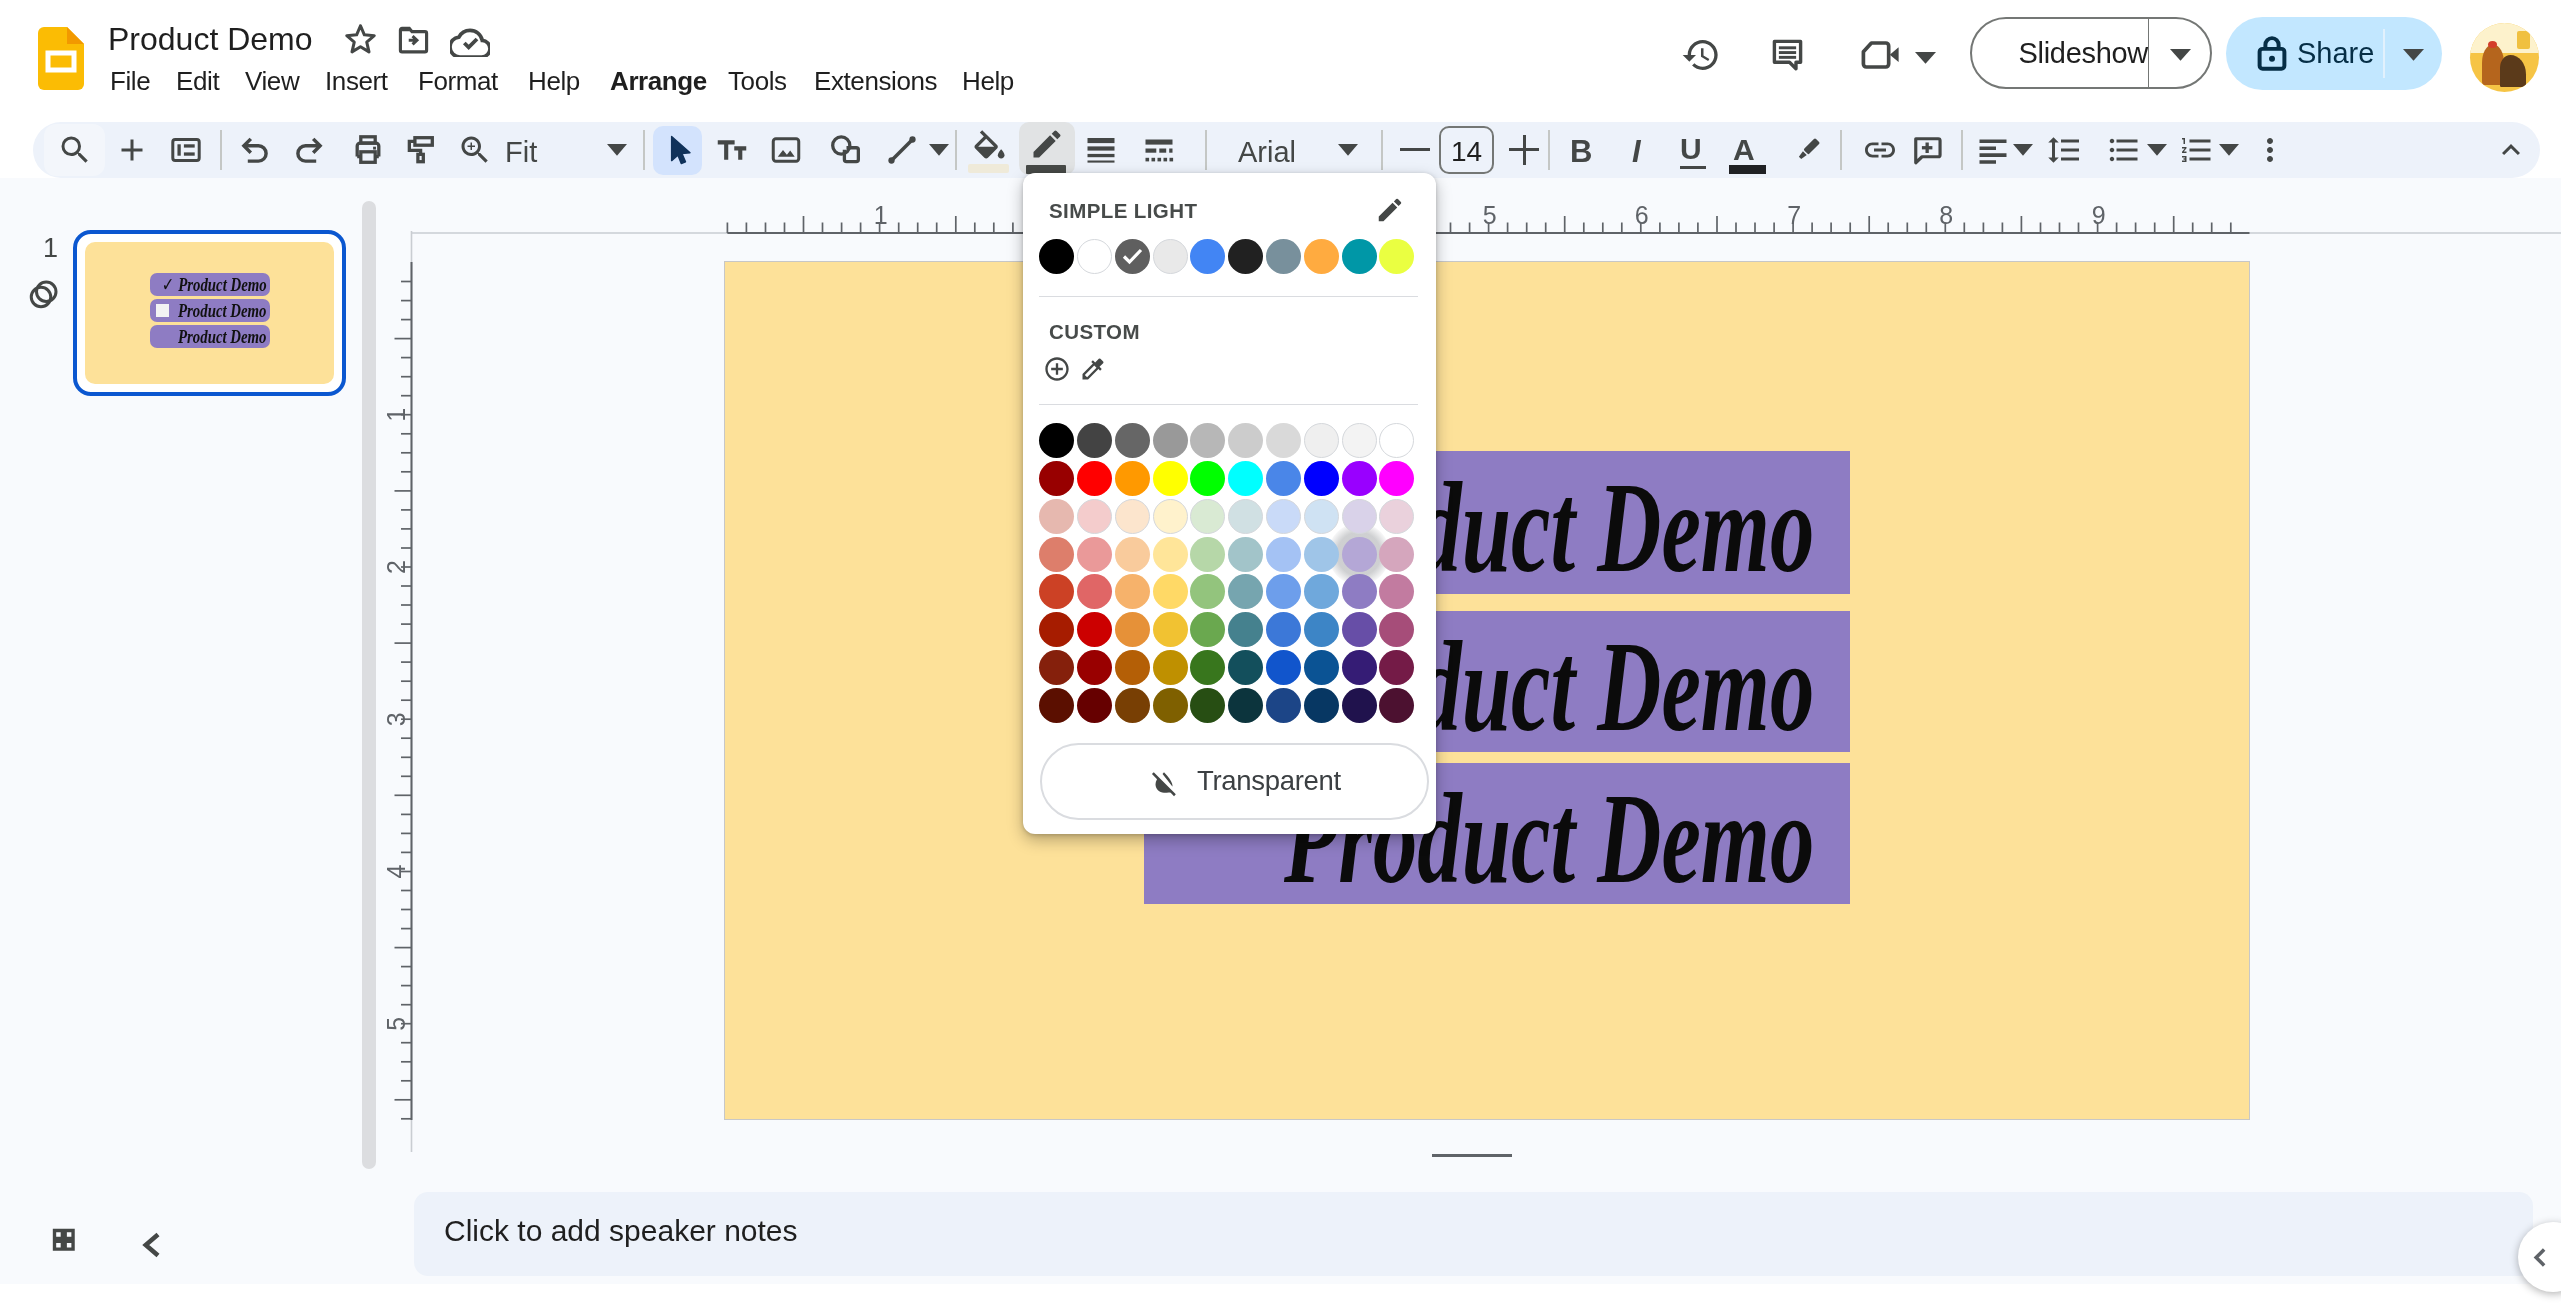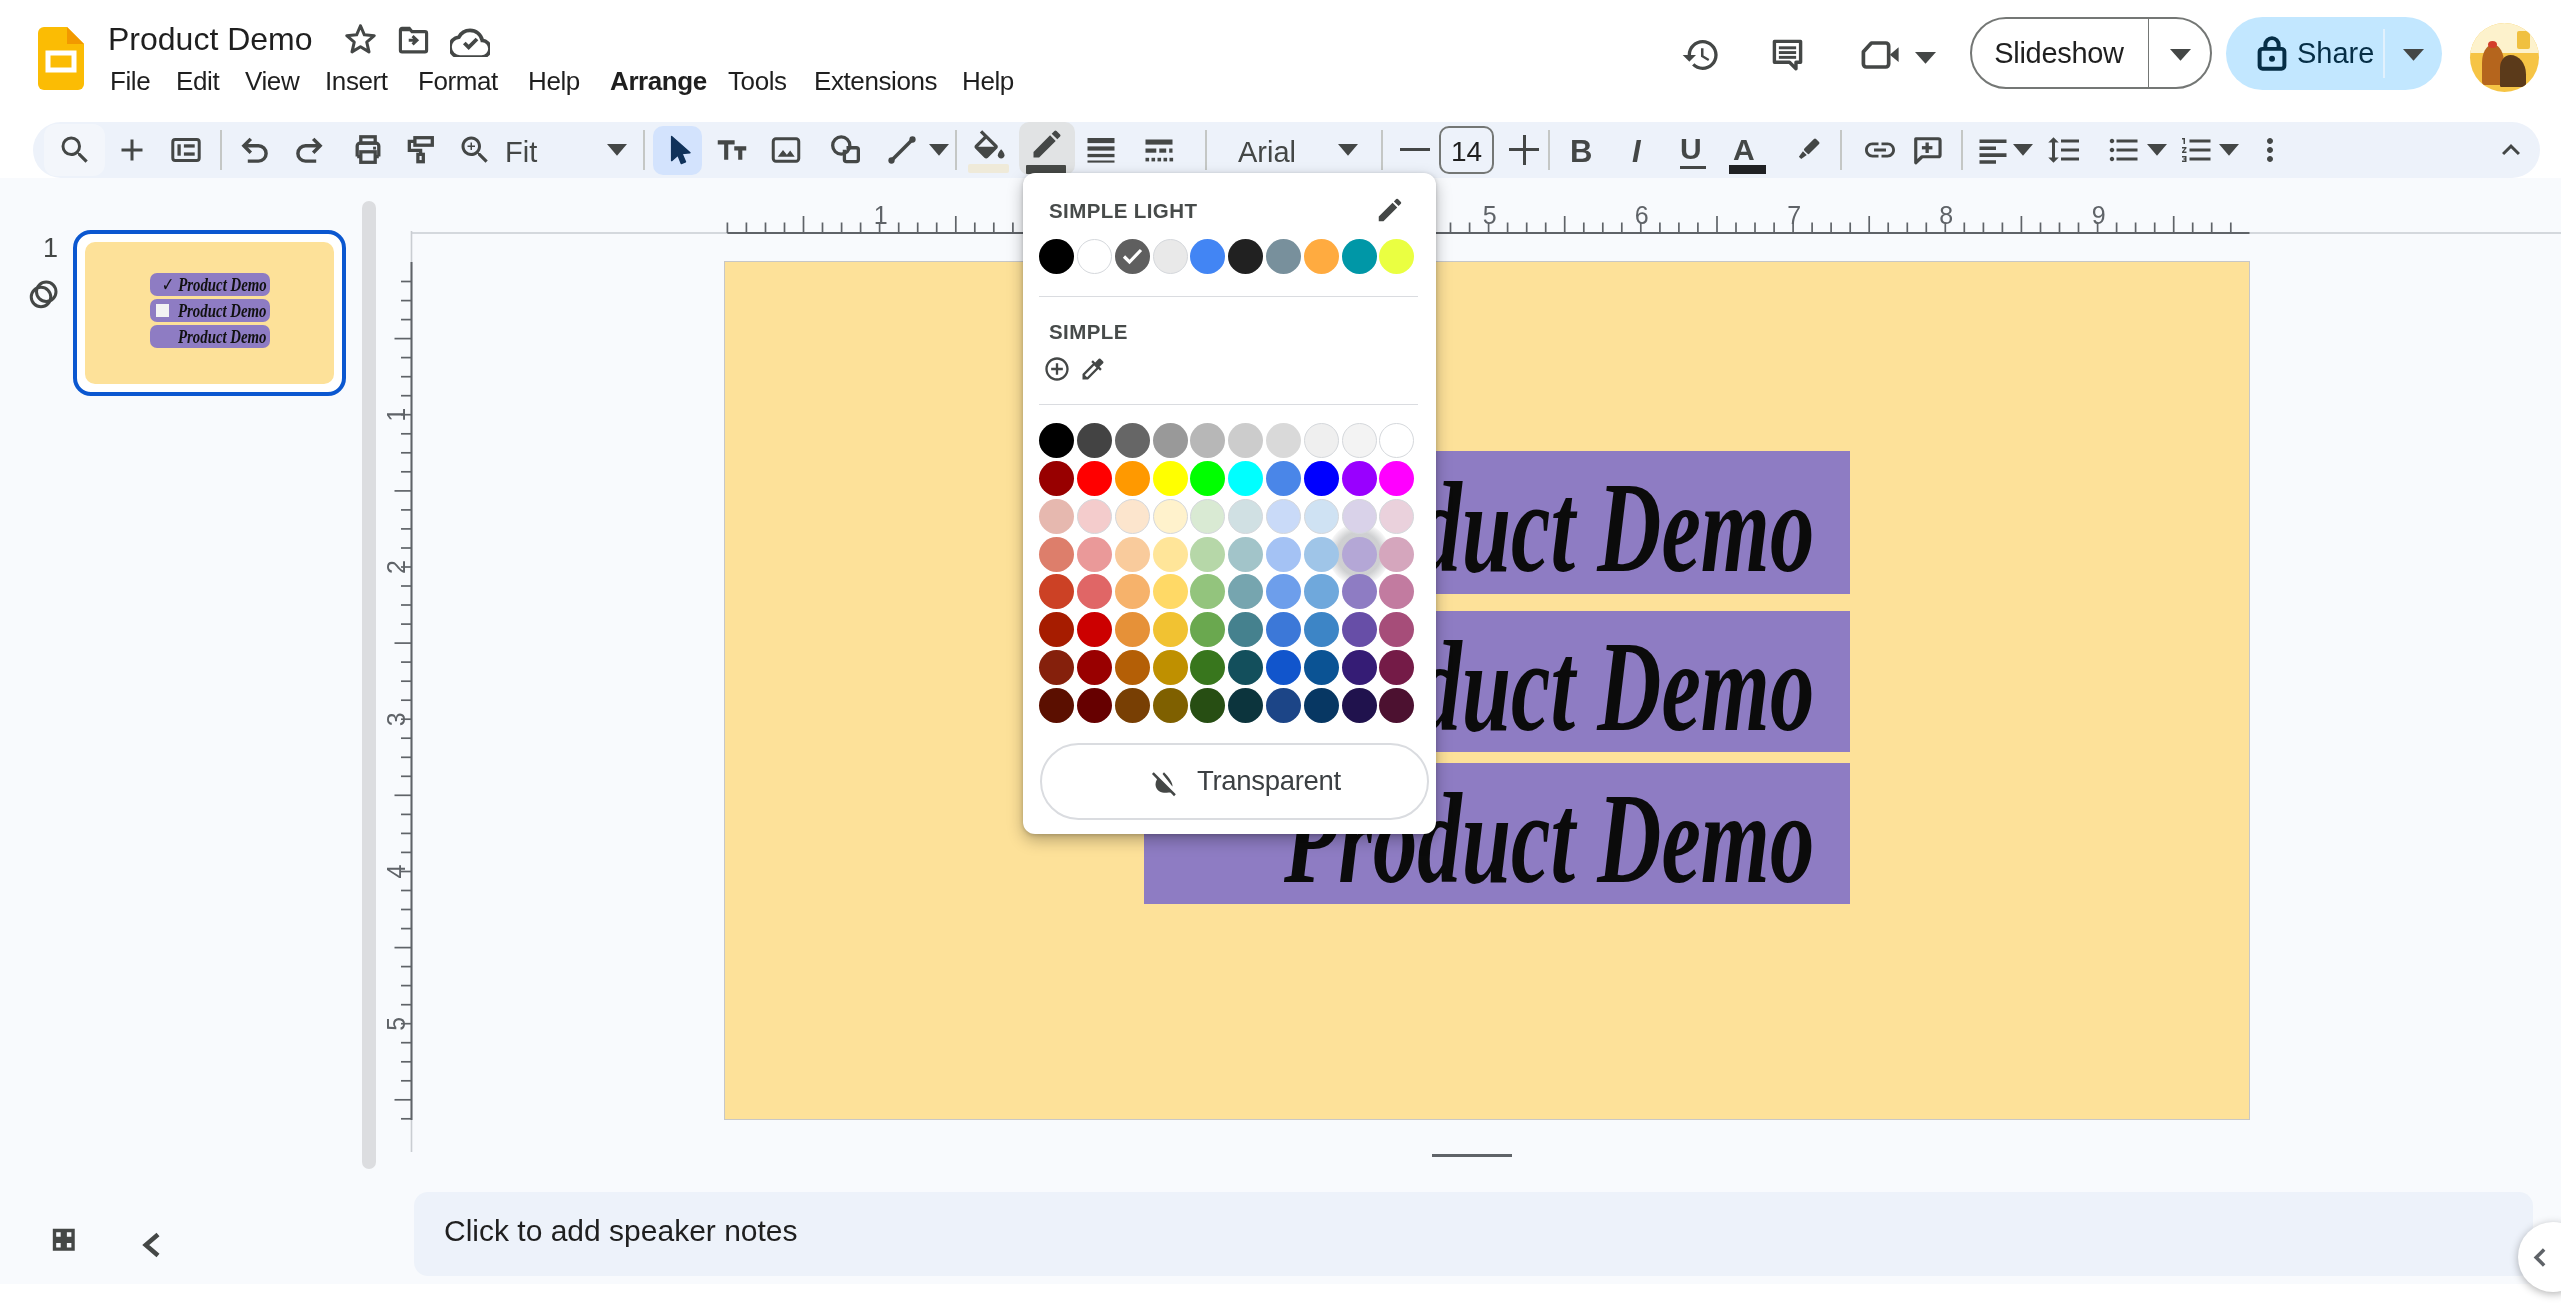--- a/index.html
+++ b/index.html
@@ -77,21 +77,21 @@
     </svg>
   <svg class="abs" style="left:1860px;top:39px;" width="42" height="32" viewBox="0 0 26 20">
       <path d="M2 8 L7 2.5 H16 a1.8 1.8 0 0 1 1.8 1.8 V15.7 a1.8 1.8 0 0 1 -1.8 1.8 H3.8 A1.8 1.8 0 0 1 2 15.7 Z" fill="none" stroke="#444746" stroke-width="2.3" stroke-linejoin="round"></path>
       <path d="M18.5 9.8 L24 5.2 V14.4 Z" fill="#444746"></path>
     </svg>
   <svg class="abs" style="left:1914px;top:51px;" width="23" height="13.8" viewBox="0 0 23 13.8">
       <path d="M1 1 L11.5 12.8 L22 1 Z" fill="#444746"></path>
     </svg>
 
   <div class="abs" style="left:1970px;top:17px;width:242px;height:72px;border:2px solid #747775;border-radius:36px;background:#fff;"></div>
-  <div class="abs" style="left:1970px;top:17px;width:178px;height:72px;line-height:72px;font-size:29px;color:#1f1f1f;text-align:center;letter-spacing:-0.3px;">Slideshow</div>
+  <div class="abs" style="left:1970px;top:17px;width:178px;height:72px;line-height:72px;font-size:29px;color:#1f1f1f;text-align:right;letter-spacing:-0.3px;">Slideshow</div>
   <div class="abs" style="left:2148px;top:18px;width:1px;height:70px;background:#747775;"></div>
   <svg class="abs" style="left:2169px;top:48px;" width="23" height="13.8" viewBox="0 0 23 13.8">
       <path d="M1 1 L11.5 12.8 L22 1 Z" fill="#444746"></path>
     </svg>
 
   <div class="abs" style="left:2226px;top:17px;width:216px;height:73px;border-radius:37px;background:#c2e7ff;"></div>
   <div class="abs" style="left:2383px;top:29px;width:2px;height:49px;background:#e2f1fd;"></div>
   <svg class="abs" style="left:2255px;top:34px;" width="34" height="38" viewBox="0 0 20 23">
       <rect x="2.5" y="9" width="15" height="12" rx="1.8" fill="none" stroke="#062e46" stroke-width="2.4"></rect>
       <path d="M6 9 V6.5 a4 4 0 0 1 8 0 V9" fill="none" stroke="#062e46" stroke-width="2.4"></path>
@@ -560,21 +560,21 @@
 <div class="pc" style="left:54.0px;top:515.1px;background:#660000;"></div>
 <div class="pc" style="left:91.8px;top:515.1px;background:#783f04;"></div>
 <div class="pc" style="left:129.6px;top:515.1px;background:#7f6000;"></div>
 <div class="pc" style="left:167.4px;top:515.1px;background:#274e13;"></div>
 <div class="pc" style="left:205.2px;top:515.1px;background:#0c343d;"></div>
 <div class="pc" style="left:243.0px;top:515.1px;background:#1c4587;"></div>
 <div class="pc" style="left:280.8px;top:515.1px;background:#073763;"></div>
 <div class="pc" style="left:318.6px;top:515.1px;background:#20124d;"></div>
 <div class="pc" style="left:356.4px;top:515.1px;background:#4c1130;"></div>
     <div class="abs" style="left:16px;top:123px;width:379px;height:1px;background:#dadce0;"></div>
-    <div class="phead" style="left:26px;top:147px;">SIMPLE</div>
+    <div class="phead" style="left:26px;top:147px;">CUSTOM</div>
     <svg class="abs ic" style="left:20px;top:182px;" width="28" height="28" viewBox="0 0 24 24" fill="#444746">
         <path d="M12 2C6.48 2 2 6.48 2 12s4.48 10 10 10 10-4.48 10-10S17.52 2 12 2zm0 18c-4.41 0-8-3.59-8-8s3.59-8 8-8 8 3.59 8 8-3.59 8-8 8zm1-13h-2v4H7v2h4v4h2v-4h4v-2h-4z"></path>
       </svg>
     <svg class="abs ic" style="left:56px;top:182px;" width="28" height="28" viewBox="0 0 24 24" fill="#444746">
         <path d="M20.71 5.63l-2.34-2.34a.996.996 0 0 0-1.41 0l-3.12 3.12-1.93-1.91-1.41 1.41 1.42 1.42L3 16.25V21h4.75l8.92-8.92 1.42 1.42 1.41-1.41-1.92-1.92 3.12-3.12c.4-.4.4-1.03.01-1.42zM6.92 19 5 17.08l8.06-8.06 1.92 1.92L6.92 19z"></path>
       </svg>
     <div class="abs" style="left:16px;top:231px;width:379px;height:1px;background:#dadce0;"></div>
     <div class="abs" style="left:17px;top:570px;width:389px;height:77px;border:2px solid #dadce0;border-radius:39px;"></div>
     <svg class="abs ic" style="left:124px;top:590px;" width="34" height="34" viewBox="0 0 24 24" fill="#444746">
         <path d="M12 21c-3.31 0-6-2.69-6-6 0-1.2.4-2.41 1.07-3.61L3.51 7.83l1.27-1.27 15.56 15.56-1.27 1.27-2.34-2.34C15.66 20.52 13.9 21 12 21zm5.91-4.33c.06-.22.09-.45.09-.67 0-1.56-1.25-3.88-3.73-6.92L12 6.5l-1.03 1.3 6.94 8.87z"></path>

